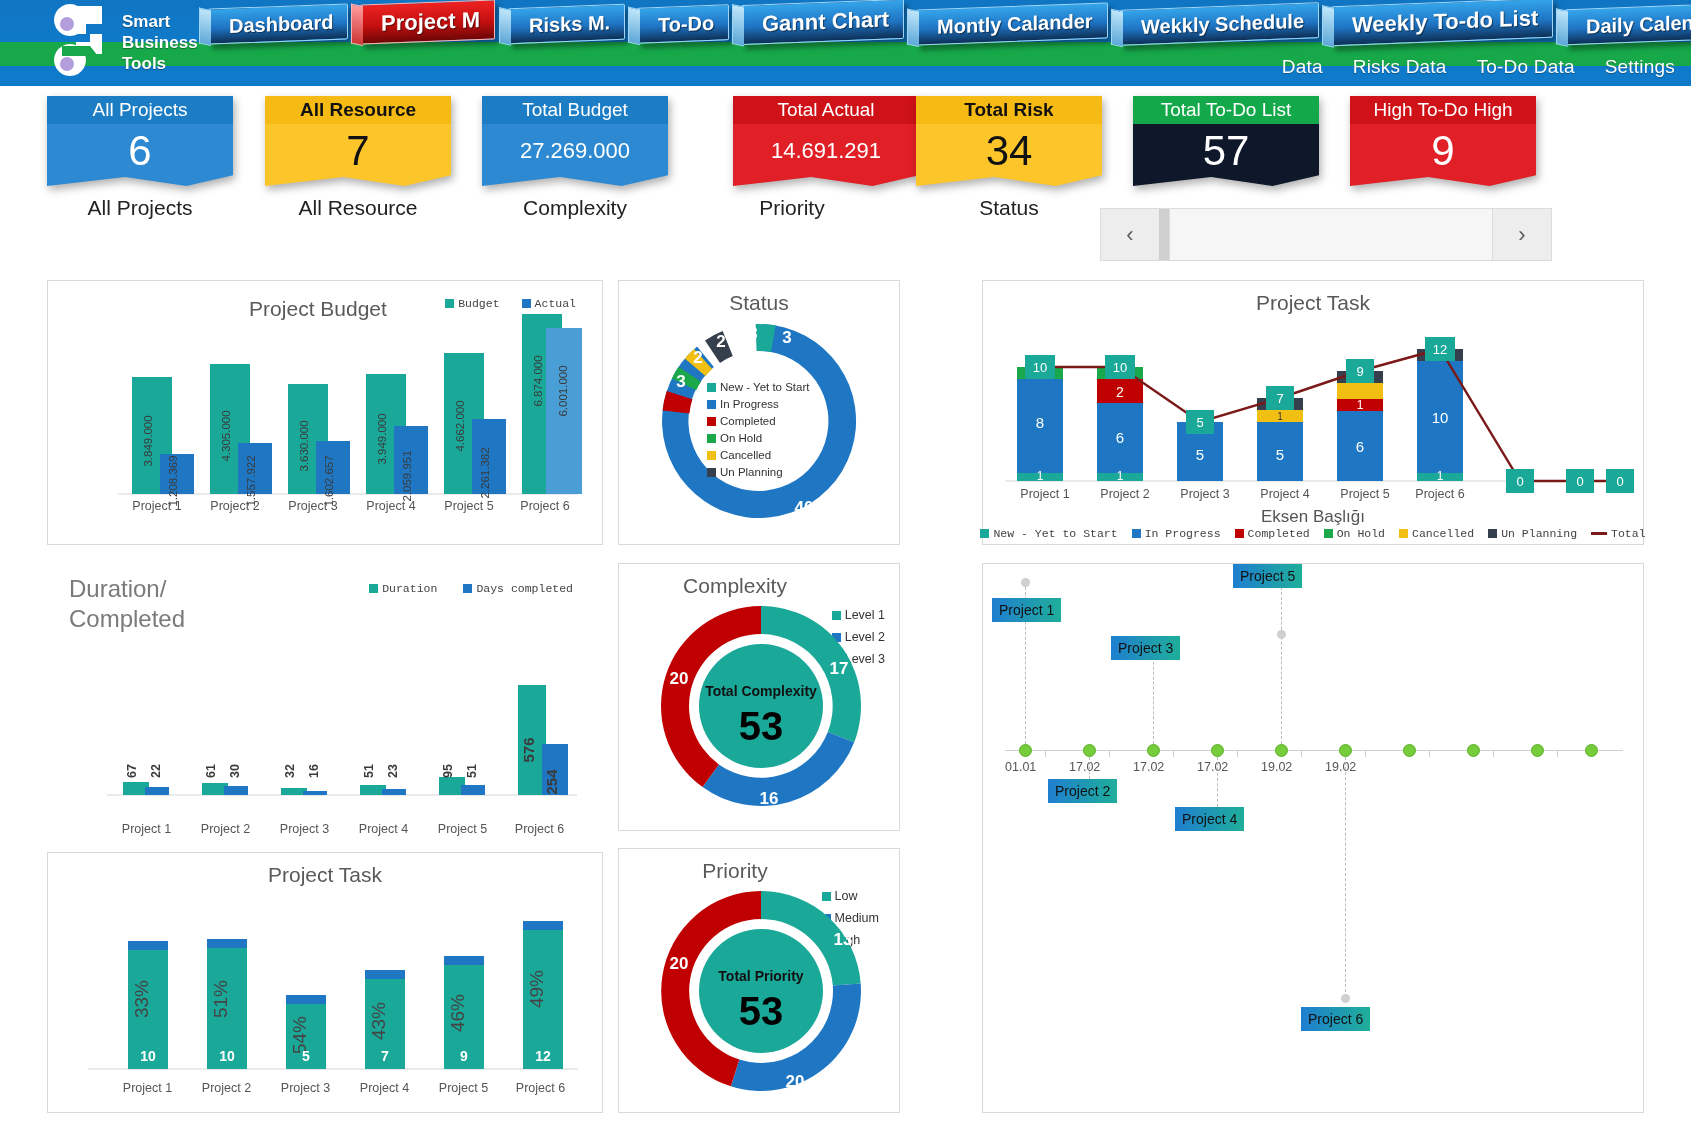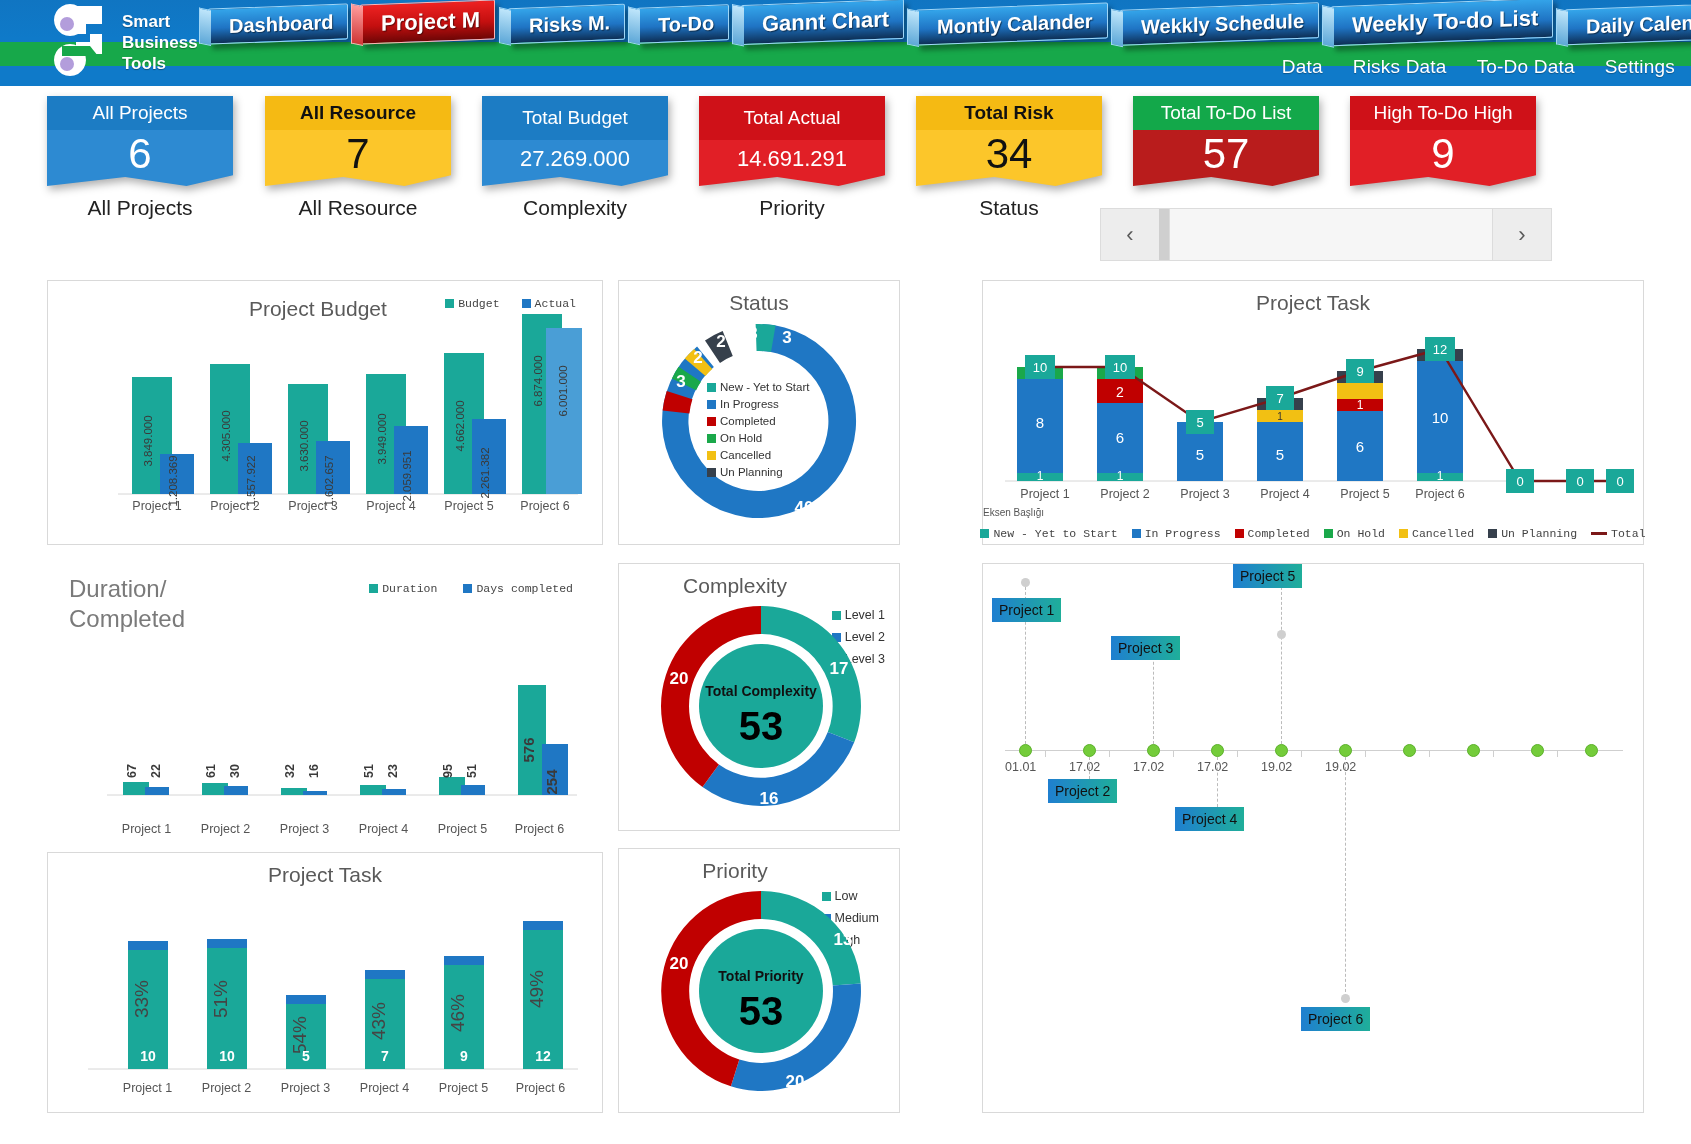--- a/index.html
+++ b/index.html
@@ -80,37 +80,37 @@
   .kpi {
     position: absolute; top: 0; width: 186px; height: 90px;
     filter: drop-shadow(2px 4px 4px rgba(0,0,0,.32));
   }
   .kpi-inner {
     width: 100%; height: 100%;
     clip-path: polygon(0 0, 100% 0, 100% 88%, 75% 100%, 42% 90%, 0 100%);
     display: flex; flex-direction: column;
   }
   .kpi-title {
-    height: 44px; display: flex; align-items: center; justify-content: center;
+    height: 28px; display: flex; align-items: center; justify-content: center;
     font-size: 19px; color: #fff;
   }
   .kpi-val {
     flex: 1; display: flex; align-items: center; justify-content: center;
     font-size: 22px; color: #fff; padding-bottom: 8px;
   }
   .kpi-val.big { font-size: 42px; }
   .kpi.blue .kpi-title { background: #1c7cc4; }
   .kpi.blue .kpi-inner { background: #2d8ad2; }
   .kpi.yellow .kpi-title { background: #f5ba13; color:#111; font-weight:bold; }
   .kpi.yellow .kpi-inner { background: #fcc62a; }
   .kpi.yellow .kpi-val { color: #111; }
   .kpi.red .kpi-title { background: #cf1118; }
   .kpi.red .kpi-inner { background: #e11f26; }
   .kpi.green .kpi-title { background: #13a84a; }
-  .kpi.green .kpi-inner { background: #b91c1c; }
+  .kpi.green .kpi-inner { background: #0f172a; }
 
   .kpi-caption-row { position: relative; height: 44px; }
   .kpi-caption {
     position: absolute; width: 186px; text-align: center;
     font-size: 21px; color: #222;
   }
 
   .scroller {
     position: absolute; left: 1100px; top: 208px; width: 452px; height: 53px;
     background: #f1f1f1; border: 1px solid #dcdcdc; display: flex; align-items: center;
@@ -237,21 +237,21 @@
         <div class="kpi-title">All Resource</div>
         <div class="kpi-val big">7</div>
       </div>
   </div>
   <div class="kpi blue" style="left:482px">
     <div class="kpi-inner">
         <div class="kpi-title">Total Budget</div>
         <div class="kpi-val">27.269.000</div>
       </div>
   </div>
-  <div class="kpi red" style="left:699px">
+  <div class="kpi red" style="left:733px">
     <div class="kpi-inner">
         <div class="kpi-title">Total Actual</div>
         <div class="kpi-val">14.691.291</div>
       </div>
   </div>
   <div class="kpi yellow" style="left:916px">
     <div class="kpi-inner">
         <div class="kpi-title">Total Risk</div>
         <div class="kpi-val big">34</div>
       </div>
@@ -460,21 +460,21 @@
   </svg>
 
   <div class="xlabels" style="left:22px; top:206px; width:470px;">
     <div style="width:80px">Project 1</div>
     <div style="width:80px">Project 2</div>
     <div style="width:80px">Project 3</div>
     <div style="width:80px">Project 4</div>
     <div style="width:80px">Project 5</div>
     <div style="width:70px">Project 6</div>
   </div>
-  <div style="position:absolute; left:0; top:226px; width:100%; font-size:10px; color:#555;">Eksen Başlığı</div>
+  <div style="position:absolute; left:0; top:226px; width:100%; text-align:center; font-size:17px; color:#555;">Eksen Başlığı</div>
 
   <div class="legend-row" style="position:absolute; left:0; top:246px; width:100%; gap:14px;">
     <span class="lg">
         <i class="sw" style="background:#1aa899"></i>
         <span>New - Yet to Start</span>
       </span>
     <span class="lg">
         <i class="sw" style="background:#1f77c4"></i>
         <span>In Progress</span>
       </span>

